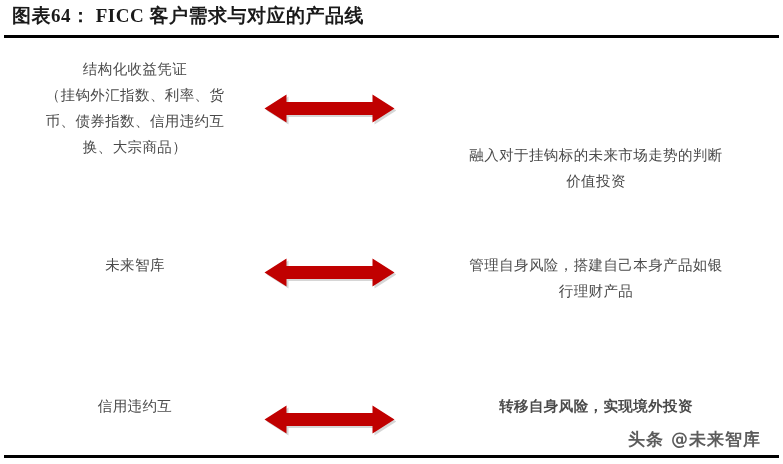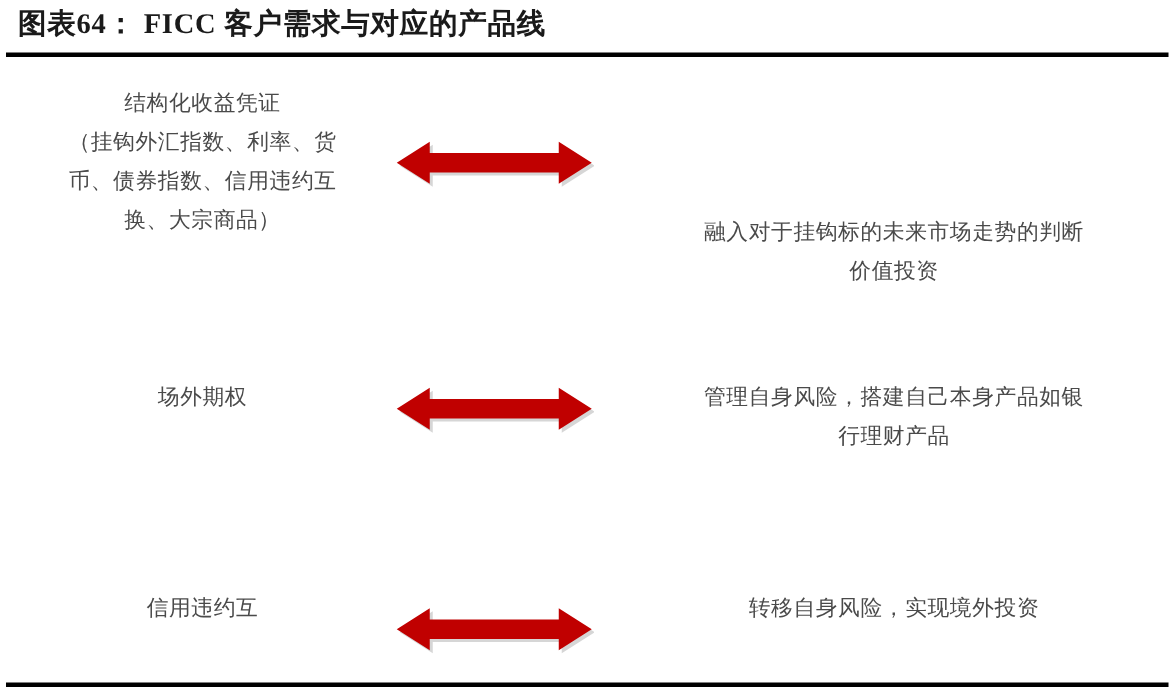--- a/index.html
+++ b/index.html
@@ -160,21 +160,21 @@
             <polygon points="0,14 22,0 22,7.5 108,7.5 108,0 130,14 108,28 108,20.5 22,20.5 22,28" fill="#b4b4b4" opacity="0.55" transform="translate(2,2)"></polygon>
             <polygon points="0,14 22,0 22,7.5 108,7.5 108,0 130,14 108,28 108,20.5 22,20.5 22,28" fill="#C00000"></polygon>
           </g>
         </svg>
       </div>
       <div class="cell-right" style="white-space: pre-line;">融入对于挂钩标的未来市场走势的判断
 价值投资</div>
     </div>
 
     <div class="row row-2">
-      <div class="cell-left" style="white-space: pre-line;">场外期权</div>
+      <div class="cell-left" style="white-space: pre-line;">未来智库</div>
       <div class="arrow-wrap">
         <svg viewBox="0 0 134 34" xmlns="http://www.w3.org/2000/svg">
           <g transform="translate(2.5,2.5)">
             <polygon points="0,14 22,0 22,7.5 108,7.5 108,0 130,14 108,28 108,20.5 22,20.5 22,28" fill="#b4b4b4" opacity="0.55" transform="translate(2,2)"></polygon>
             <polygon points="0,14 22,0 22,7.5 108,7.5 108,0 130,14 108,28 108,20.5 22,20.5 22,28" fill="#C00000"></polygon>
           </g>
         </svg>
       </div>
       <div class="cell-right" style="white-space: pre-line; text-align: center;">管理自身风险，搭建自己本身产品如银
 行理财产品</div>
@@ -183,21 +183,22 @@
     <div class="row row-3">
       <div class="cell-left" style="white-space: pre-line;">信用违约互</div>
       <div class="arrow-wrap">
         <svg viewBox="0 0 134 34" xmlns="http://www.w3.org/2000/svg">
           <g transform="translate(2.5,2.5)">
             <polygon points="0,14 22,0 22,7.5 108,7.5 108,0 130,14 108,28 108,20.5 22,20.5 22,28" fill="#b4b4b4" opacity="0.55" transform="translate(2,2)"></polygon>
             <polygon points="0,14 22,0 22,7.5 108,7.5 108,0 130,14 108,28 108,20.5 22,20.5 22,28" fill="#C00000"></polygon>
           </g>
         </svg>
       </div>
-      <div class="cell-right" style="white-space: pre-line;">转移自身风险，实现境外投资</div>
+      <div class="cell-right" style="white-space: pre-line; font-weight: bold;">转移自身风险，实现境外投资</div>
     </div>
 
   </div>
 
+  <div class="watermark">头条 @未来智库</div>
 
   <div class="rule rule-bottom"></div>
 
 </div>
 
 </body></html>

